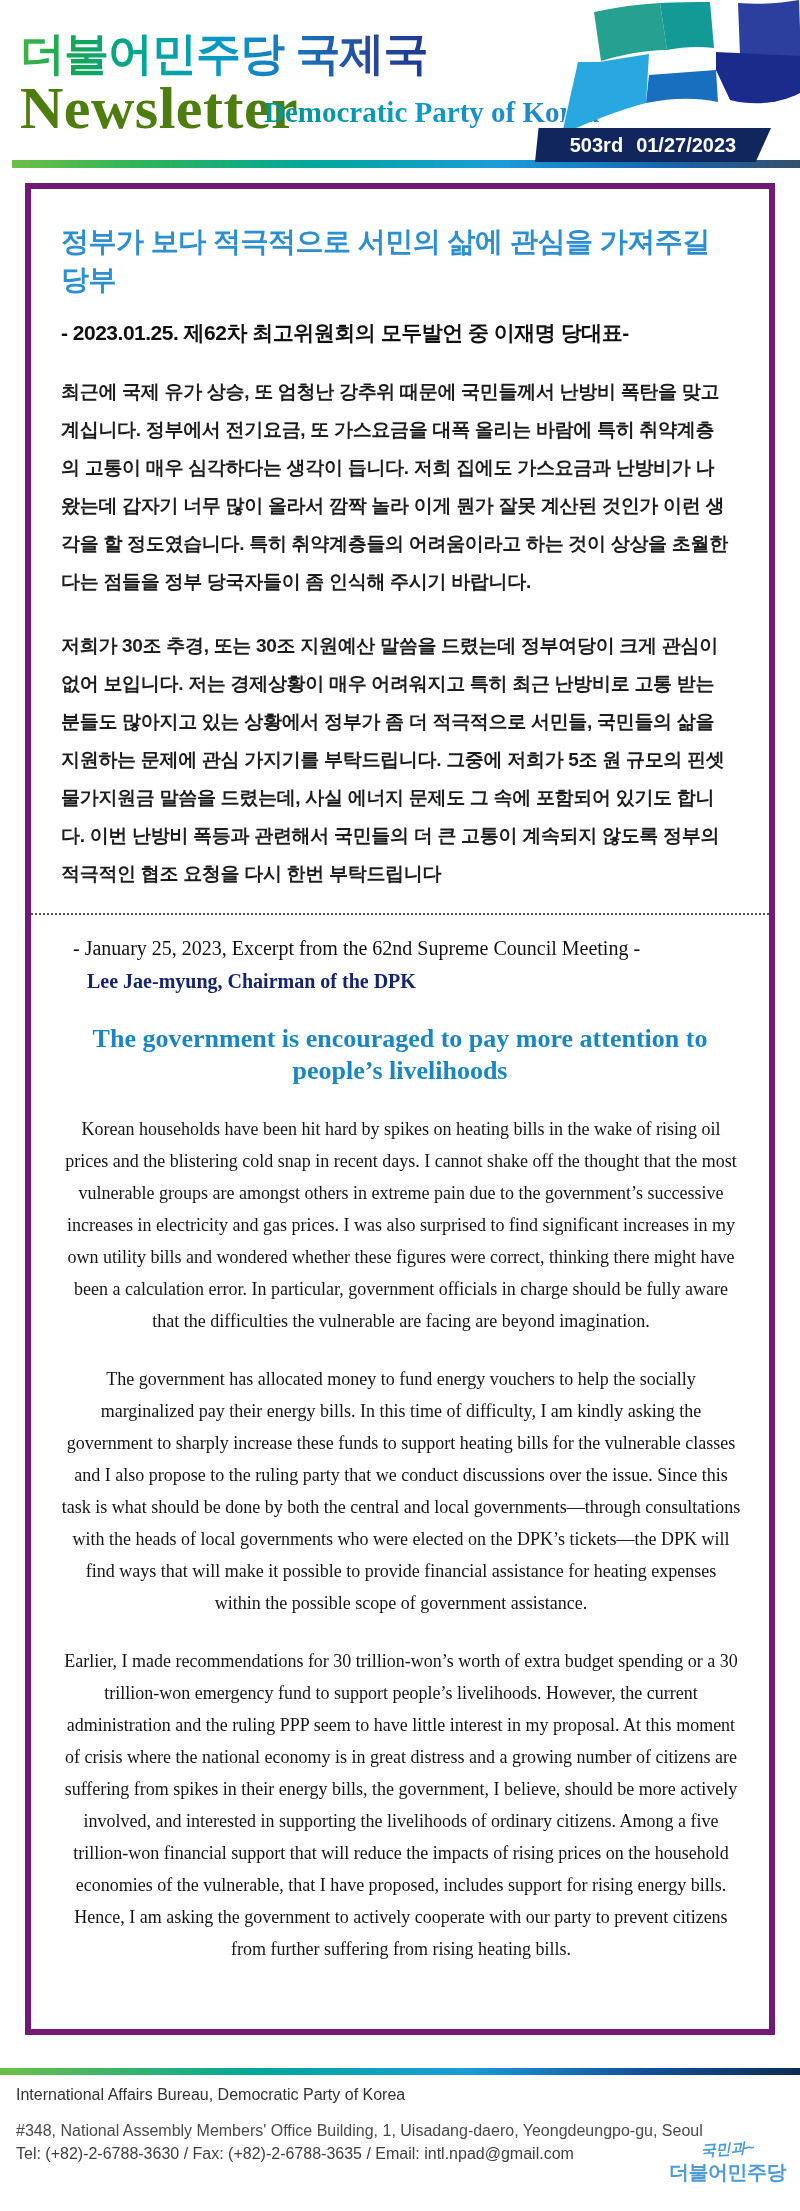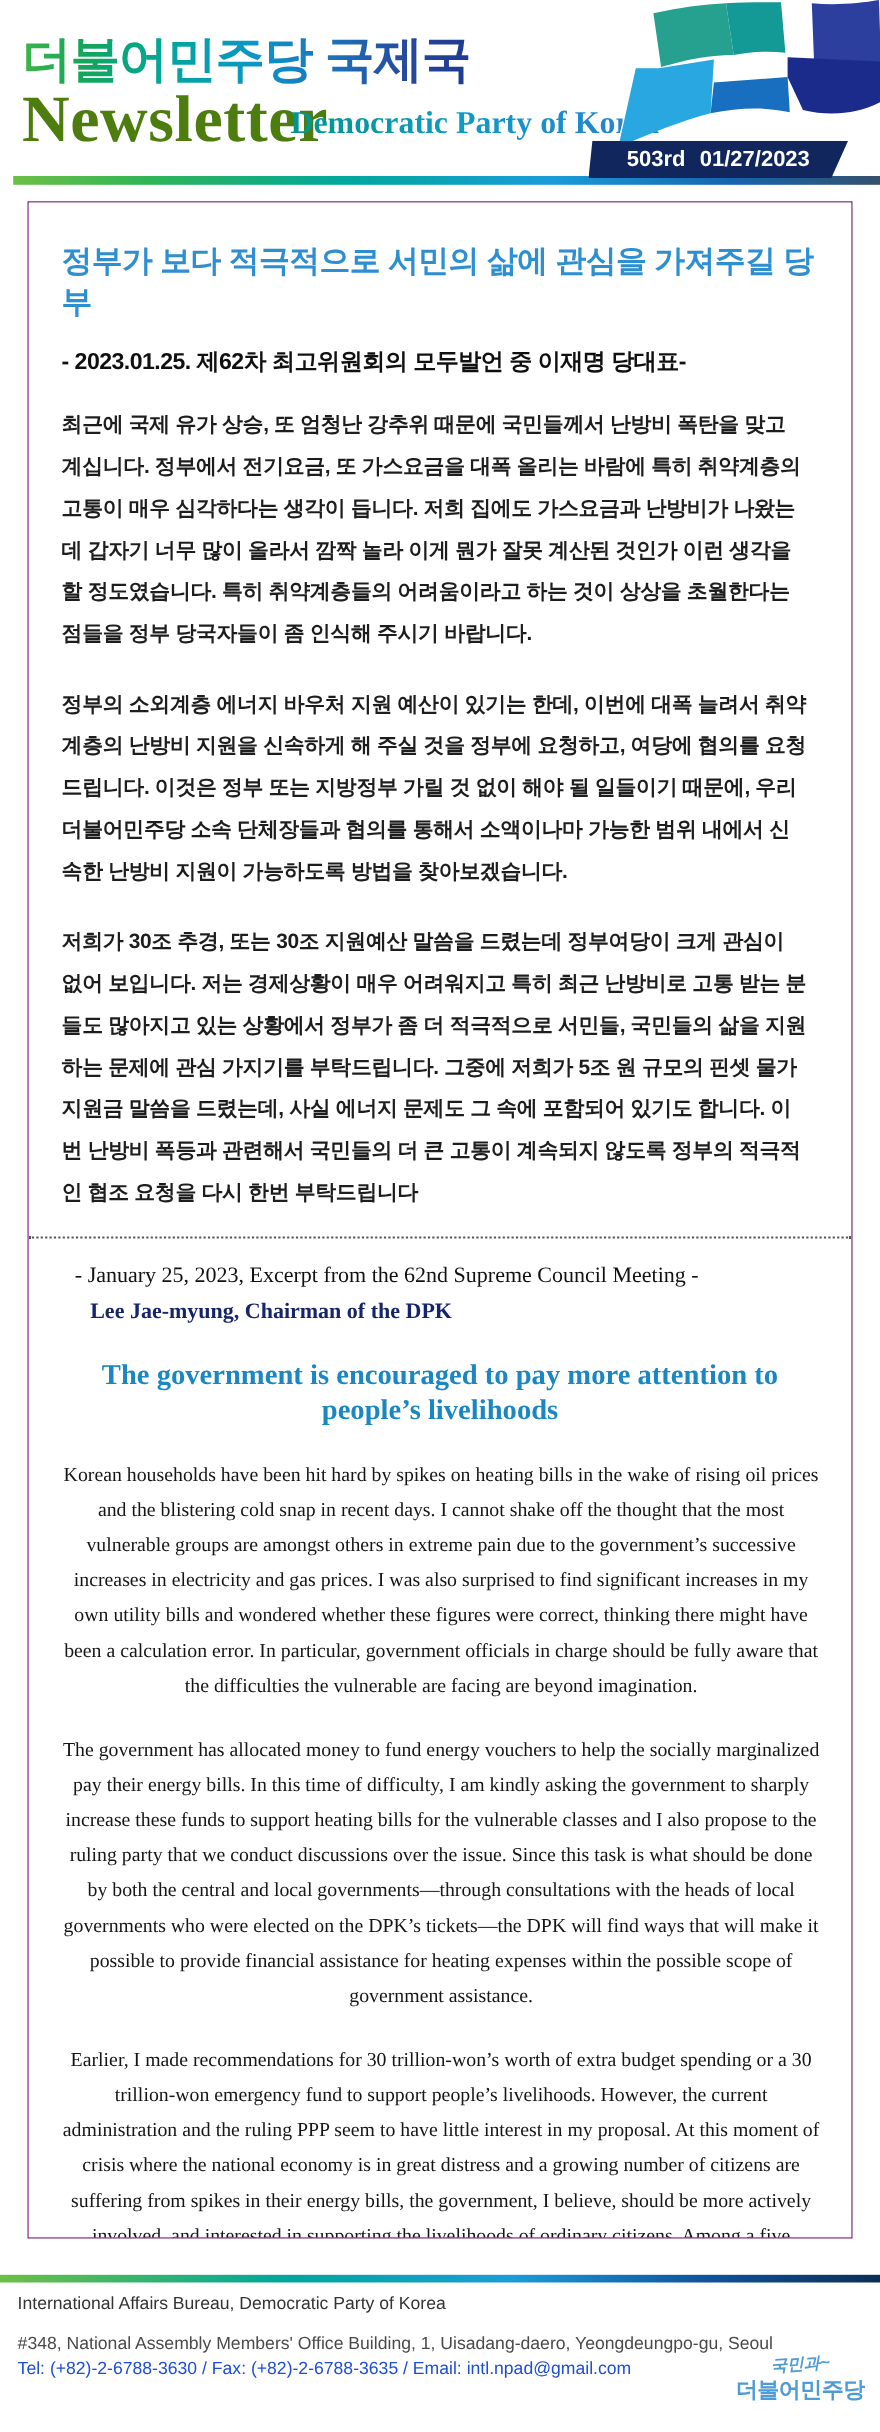--- a/index.html
+++ b/index.html
@@ -23,21 +23,21 @@
   .issue-badge{position:absolute;left:535px;top:128px;width:236px;height:34px;
          background:#12265e;color:#ffffff;display:flex;align-items:center;
          justify-content:center;gap:13px;font-size:20px;font-weight:600;z-index:5;
          clip-path:polygon(1.5% 0,100% 0,93.5% 100%,0 100%);}
   .rule-top{position:absolute;left:12px;top:160px;width:788px;height:8px;
          background:linear-gradient(90deg,#6cbf45 0%,#2fb457 16%,#00a79b 38%,
                     #1b9cd8 62%,#1565ae 83%,#35506b 100%);}
 
   
   .content-box{position:absolute;left:25px;top:183px;width:750px;height:1852px;
-         box-sizing:border-box;border:1px solid #701a75;background:#ffffff;
+         box-sizing:border-box;border:6px solid #701a75;background:#ffffff;
          padding:30px 28px 0 28px;overflow:hidden;}
   .k-headline{margin:4px 0 0 2px;font-size:28px;font-weight:800;color:#2e8fd0;
          letter-spacing:-0.5px;}
   .k-source{margin:20px 0 0 2px;font-size:21px;font-weight:800;color:#101010;
          letter-spacing:-0.5px;}
   .kp{margin:26px 11px 0 2px;font-size:19px;font-weight:700;color:#1d1d1d;
          line-height:38px;letter-spacing:-0.3px;}
   .dotted-divider{border:0;border-top:2px dotted #555;margin:20px -28px 0 -28px;}
   .e-source{margin:22px 0 0 14px;font-family:"Liberation Serif",serif;
          font-size:20px;color:#111;}
@@ -48,21 +48,21 @@
          line-height:32px;color:#1a87c2;}
   .ep{margin:26px 0 0 2px;font-family:"Liberation Serif",serif;font-size:18px;
          color:#151515;line-height:32px;text-align:center;}
 
   
   .rule-bottom{position:absolute;left:0;top:2068px;width:800px;height:7px;
          background:linear-gradient(90deg,#6cbf45 0%,#00a79b 32%,#1b9cd8 58%,
                     #10529e 80%,#0b2e55 100%);}
   .f-bureau{position:absolute;left:16px;top:2086px;font-size:16px;color:#333333;}
   .f-address{position:absolute;left:16px;top:2122px;font-size:16px;color:#4a4a4a;}
-  .f-contact{position:absolute;left:16px;top:2145px;font-size:16px;color:#1d4ed8;}
+  .f-contact{position:absolute;left:16px;top:2145px;font-size:16px;color:#404040;}
   .f-logo{position:absolute;right:14px;top:2140px;text-align:center;color:#4e9bd5;}
   .f-logo-script{font-style:italic;font-weight:700;font-size:15px;display:block;
          transform:rotate(-4deg);}
   .f-logo-name{font-weight:800;font-size:20px;letter-spacing:-0.5px;display:block;}
 </style>
 </head>
 <body>
 
 <div class="header">
   <div class="brand">더불어민주당 국제국</div>
@@ -83,21 +83,20 @@
     <span>503rd</span>
     <span>01/27/2023</span>
   </div>
   <div class="rule-top"></div>
 </div>
 
 <div class="content-box">
   <div class="k-headline">정부가 보다 적극적으로 서민의 삶에 관심을 가져주길 당부</div>
   <div class="k-source">- 2023.01.25. 제62차 최고위원회의 모두발언 중 이재명 당대표-</div>
   <p class="kp">최근에 국제 유가 상승, 또 엄청난 강추위 때문에 국민들께서 난방비 폭탄을 맞고 계십니다. 정부에서 전기요금, 또 가스요금을 대폭 올리는 바람에 특히 취약계층의 고통이 매우 심각하다는 생각이 듭니다. 저희 집에도 가스요금과 난방비가 나왔는데 갑자기 너무 많이 올라서 깜짝 놀라 이게 뭔가 잘못 계산된 것인가 이런 생각을 할 정도였습니다. 특히 취약계층들의 어려움이라고 하는 것이 상상을 초월한다는 점들을 정부 당국자들이 좀 인식해 주시기 바랍니다.</p>
-  <p class="kp">정부의 소외계층 에너지 바우처 지원 예산이 있기는 한데, 이번에 대폭 늘려서 취약계층의 난방비 지원을 신속하게 해 주실 것을 정부에 요청하고, 여당에 협의를 요청드립니다. 이것은 정부 또는 지방정부 가릴 것 없이 해야 될 일들이기 때문에, 우리 더불어민주당 소속 단체장들과 협의를 통해서 소액이나마 가능한 범위 내에서 신속한 난방비 지원이 가능하도록 방법을 찾아보겠습니다.</p>
   <p class="kp">저희가 30조 추경, 또는 30조 지원예산 말씀을 드렸는데 정부여당이 크게 관심이 없어 보입니다. 저는 경제상황이 매우 어려워지고 특히 최근 난방비로 고통 받는 분들도 많아지고 있는 상황에서 정부가 좀 더 적극적으로 서민들, 국민들의 삶을 지원하는 문제에 관심 가지기를 부탁드립니다. 그중에 저희가 5조 원 규모의 핀셋 물가지원금 말씀을 드렸는데, 사실 에너지 문제도 그 속에 포함되어 있기도 합니다. 이번 난방비 폭등과 관련해서 국민들의 더 큰 고통이 계속되지 않도록 정부의 적극적인 협조 요청을 다시 한번 부탁드립니다</p>
 
   <hr class="dotted-divider">
 
   <div class="e-source">- January 25, 2023, Excerpt from the 62nd Supreme Council Meeting -</div>
   <div class="e-speaker">Lee Jae-myung, Chairman of the DPK</div>
   <div class="e-headline">The government is encouraged to pay more attention to people’s livelihoods</div>
   <p class="ep">Korean households have been hit hard by spikes on heating bills in the wake of rising oil prices and the blistering cold snap in recent days. I cannot shake off the thought that the most vulnerable groups are amongst others in extreme pain due to the government’s successive increases in electricity and gas prices. I was also surprised to find significant increases in my own utility bills and wondered whether these figures were correct, thinking there might have been a calculation error. In particular, government officials in charge should be fully aware that the difficulties the vulnerable are facing are beyond imagination.</p>
   <p class="ep">The government has allocated money to fund energy vouchers to help the socially marginalized pay their energy bills. In this time of difficulty, I am kindly asking the government to sharply increase these funds to support heating bills for the vulnerable classes and I also propose to the ruling party that we conduct discussions over the issue. Since this task is what should be done by both the central and local governments—through consultations with the heads of local governments who were elected on the DPK’s tickets—the DPK will find ways that will make it possible to provide financial assistance for heating expenses within the possible scope of government assistance.</p>
   <p class="ep">Earlier, I made recommendations for 30 trillion-won’s worth of extra budget spending or a 30 trillion-won emergency fund to support people’s livelihoods. However, the current administration and the ruling PPP seem to have little interest in my proposal. At this moment of crisis where the national economy is in great distress and a growing number of citizens are suffering from spikes in their energy bills, the government, I believe, should be more actively involved, and interested in supporting the livelihoods of ordinary citizens. Among a five trillion-won financial support that will reduce the impacts of rising prices on the household economies of the vulnerable, that I have proposed, includes support for rising energy bills. Hence, I am asking the government to actively cooperate with our party to prevent citizens from further suffering from rising heating bills.</p>

